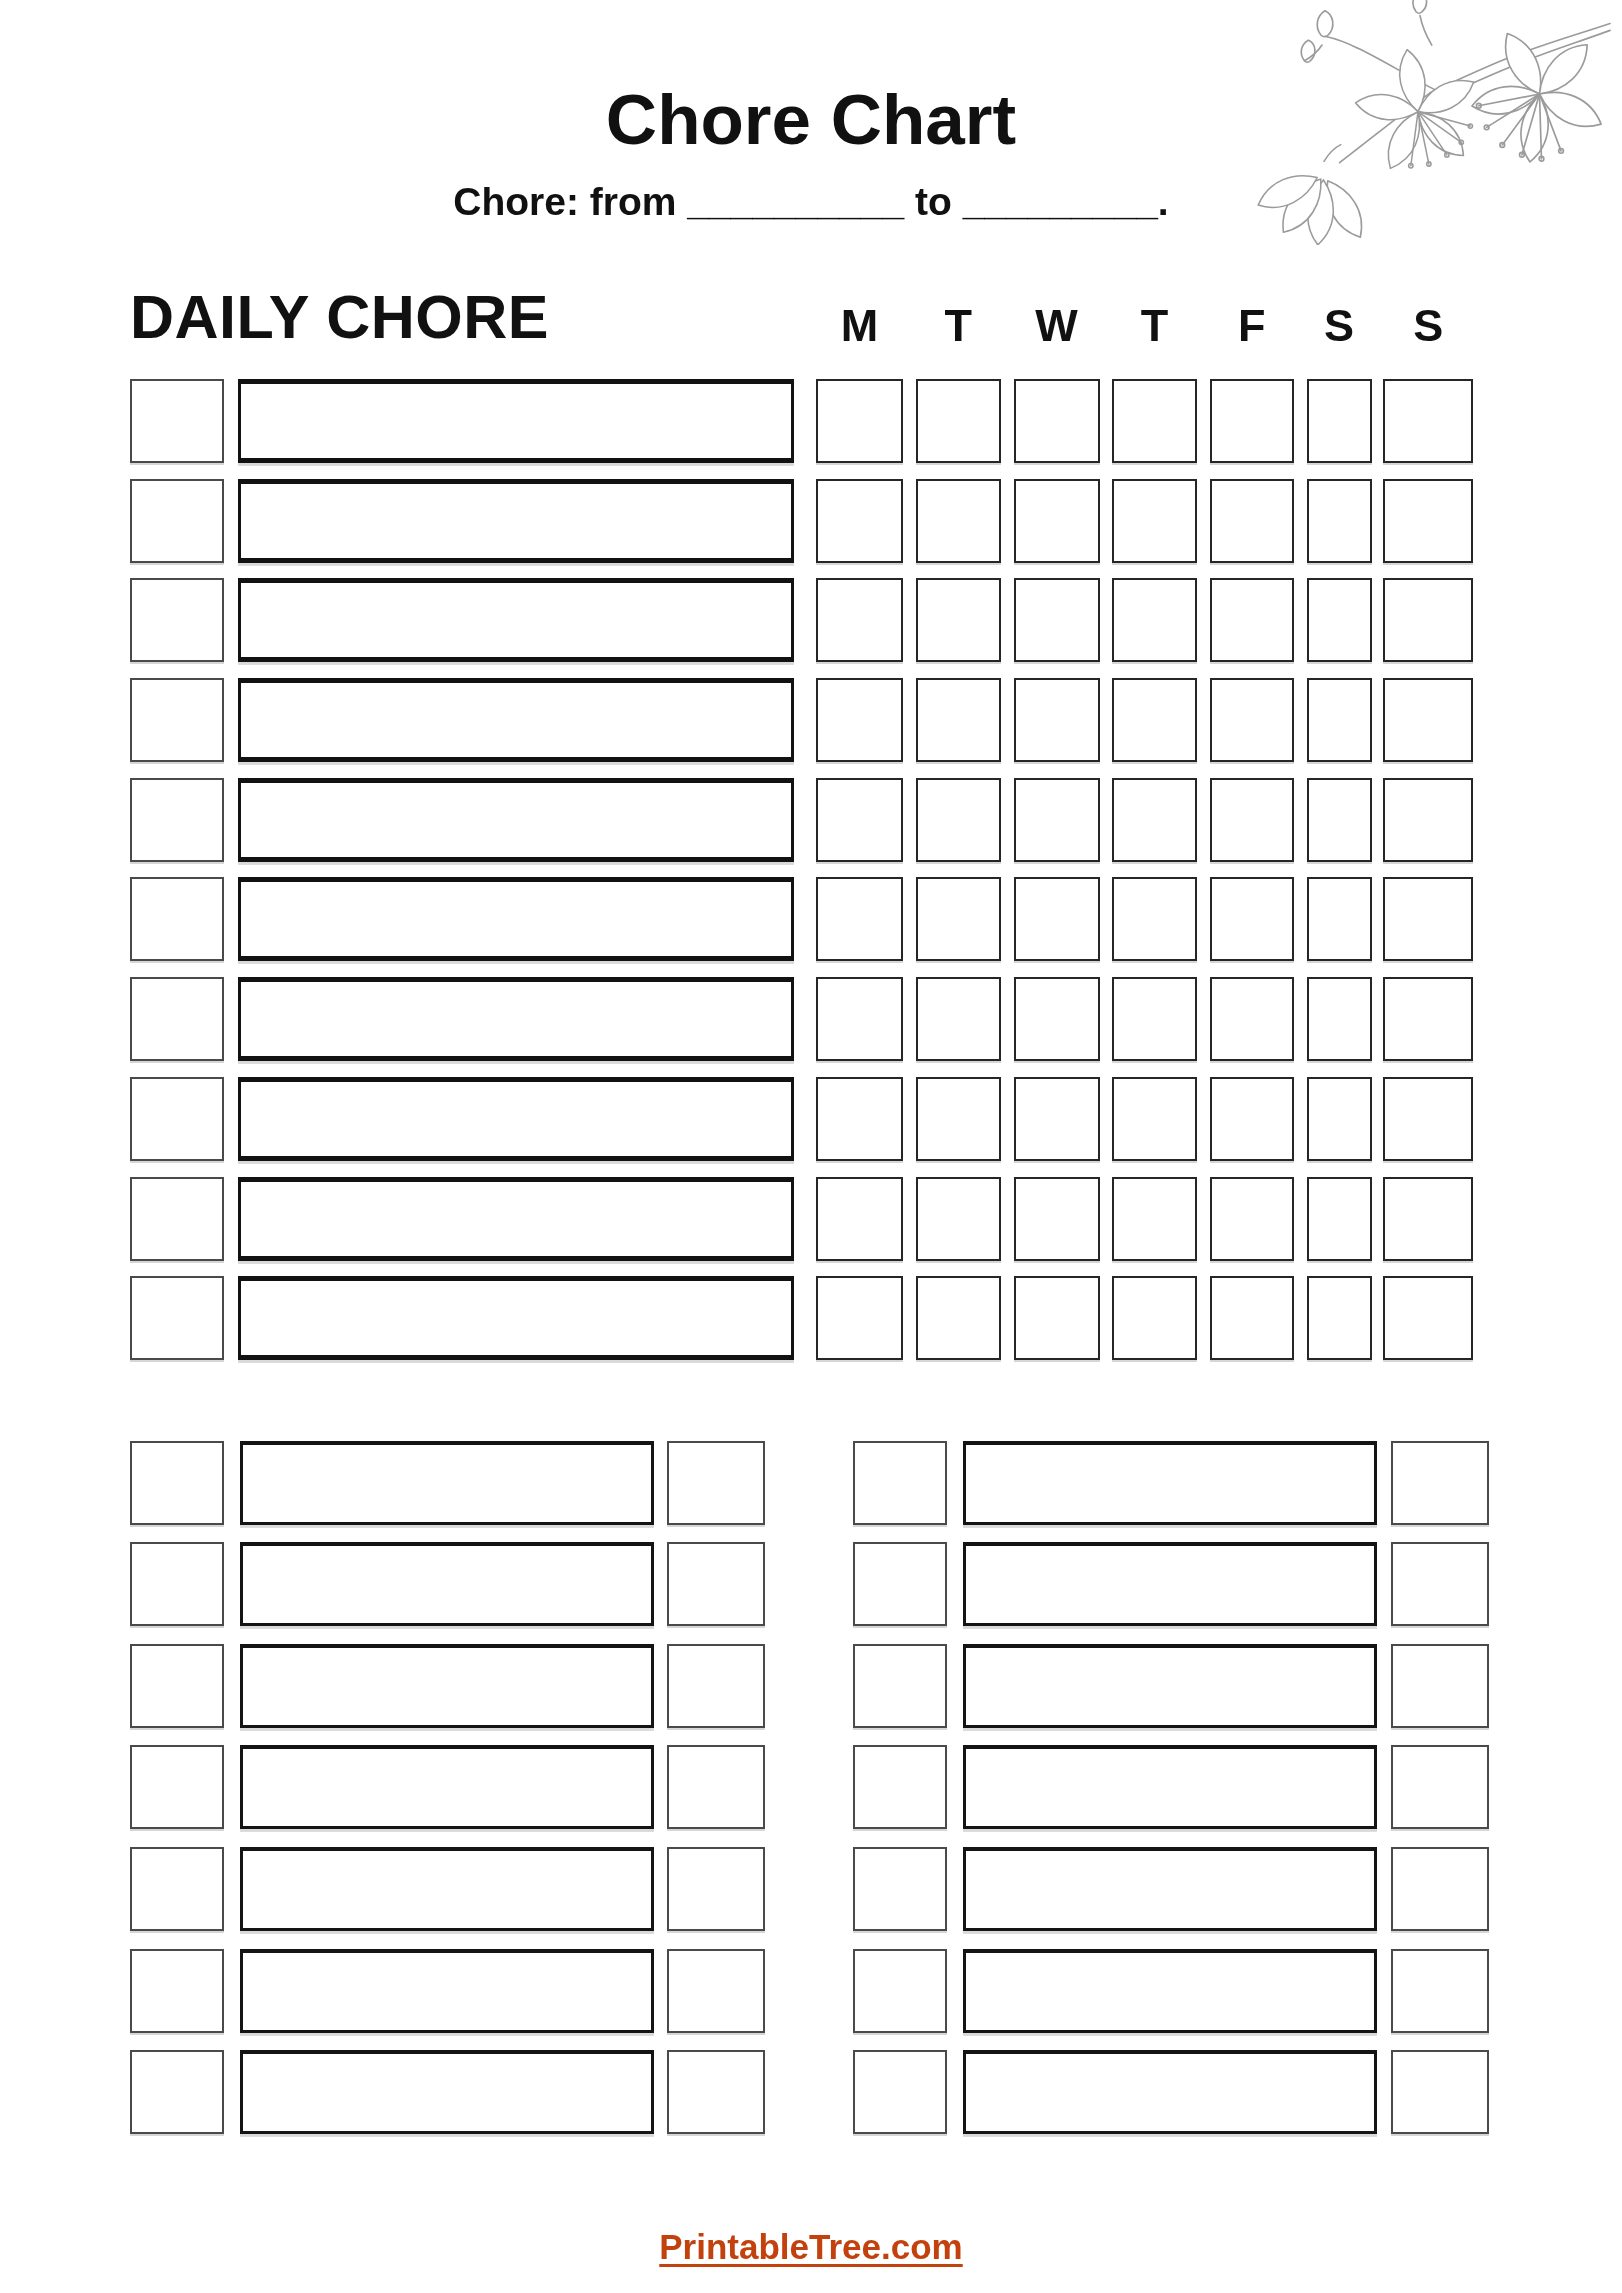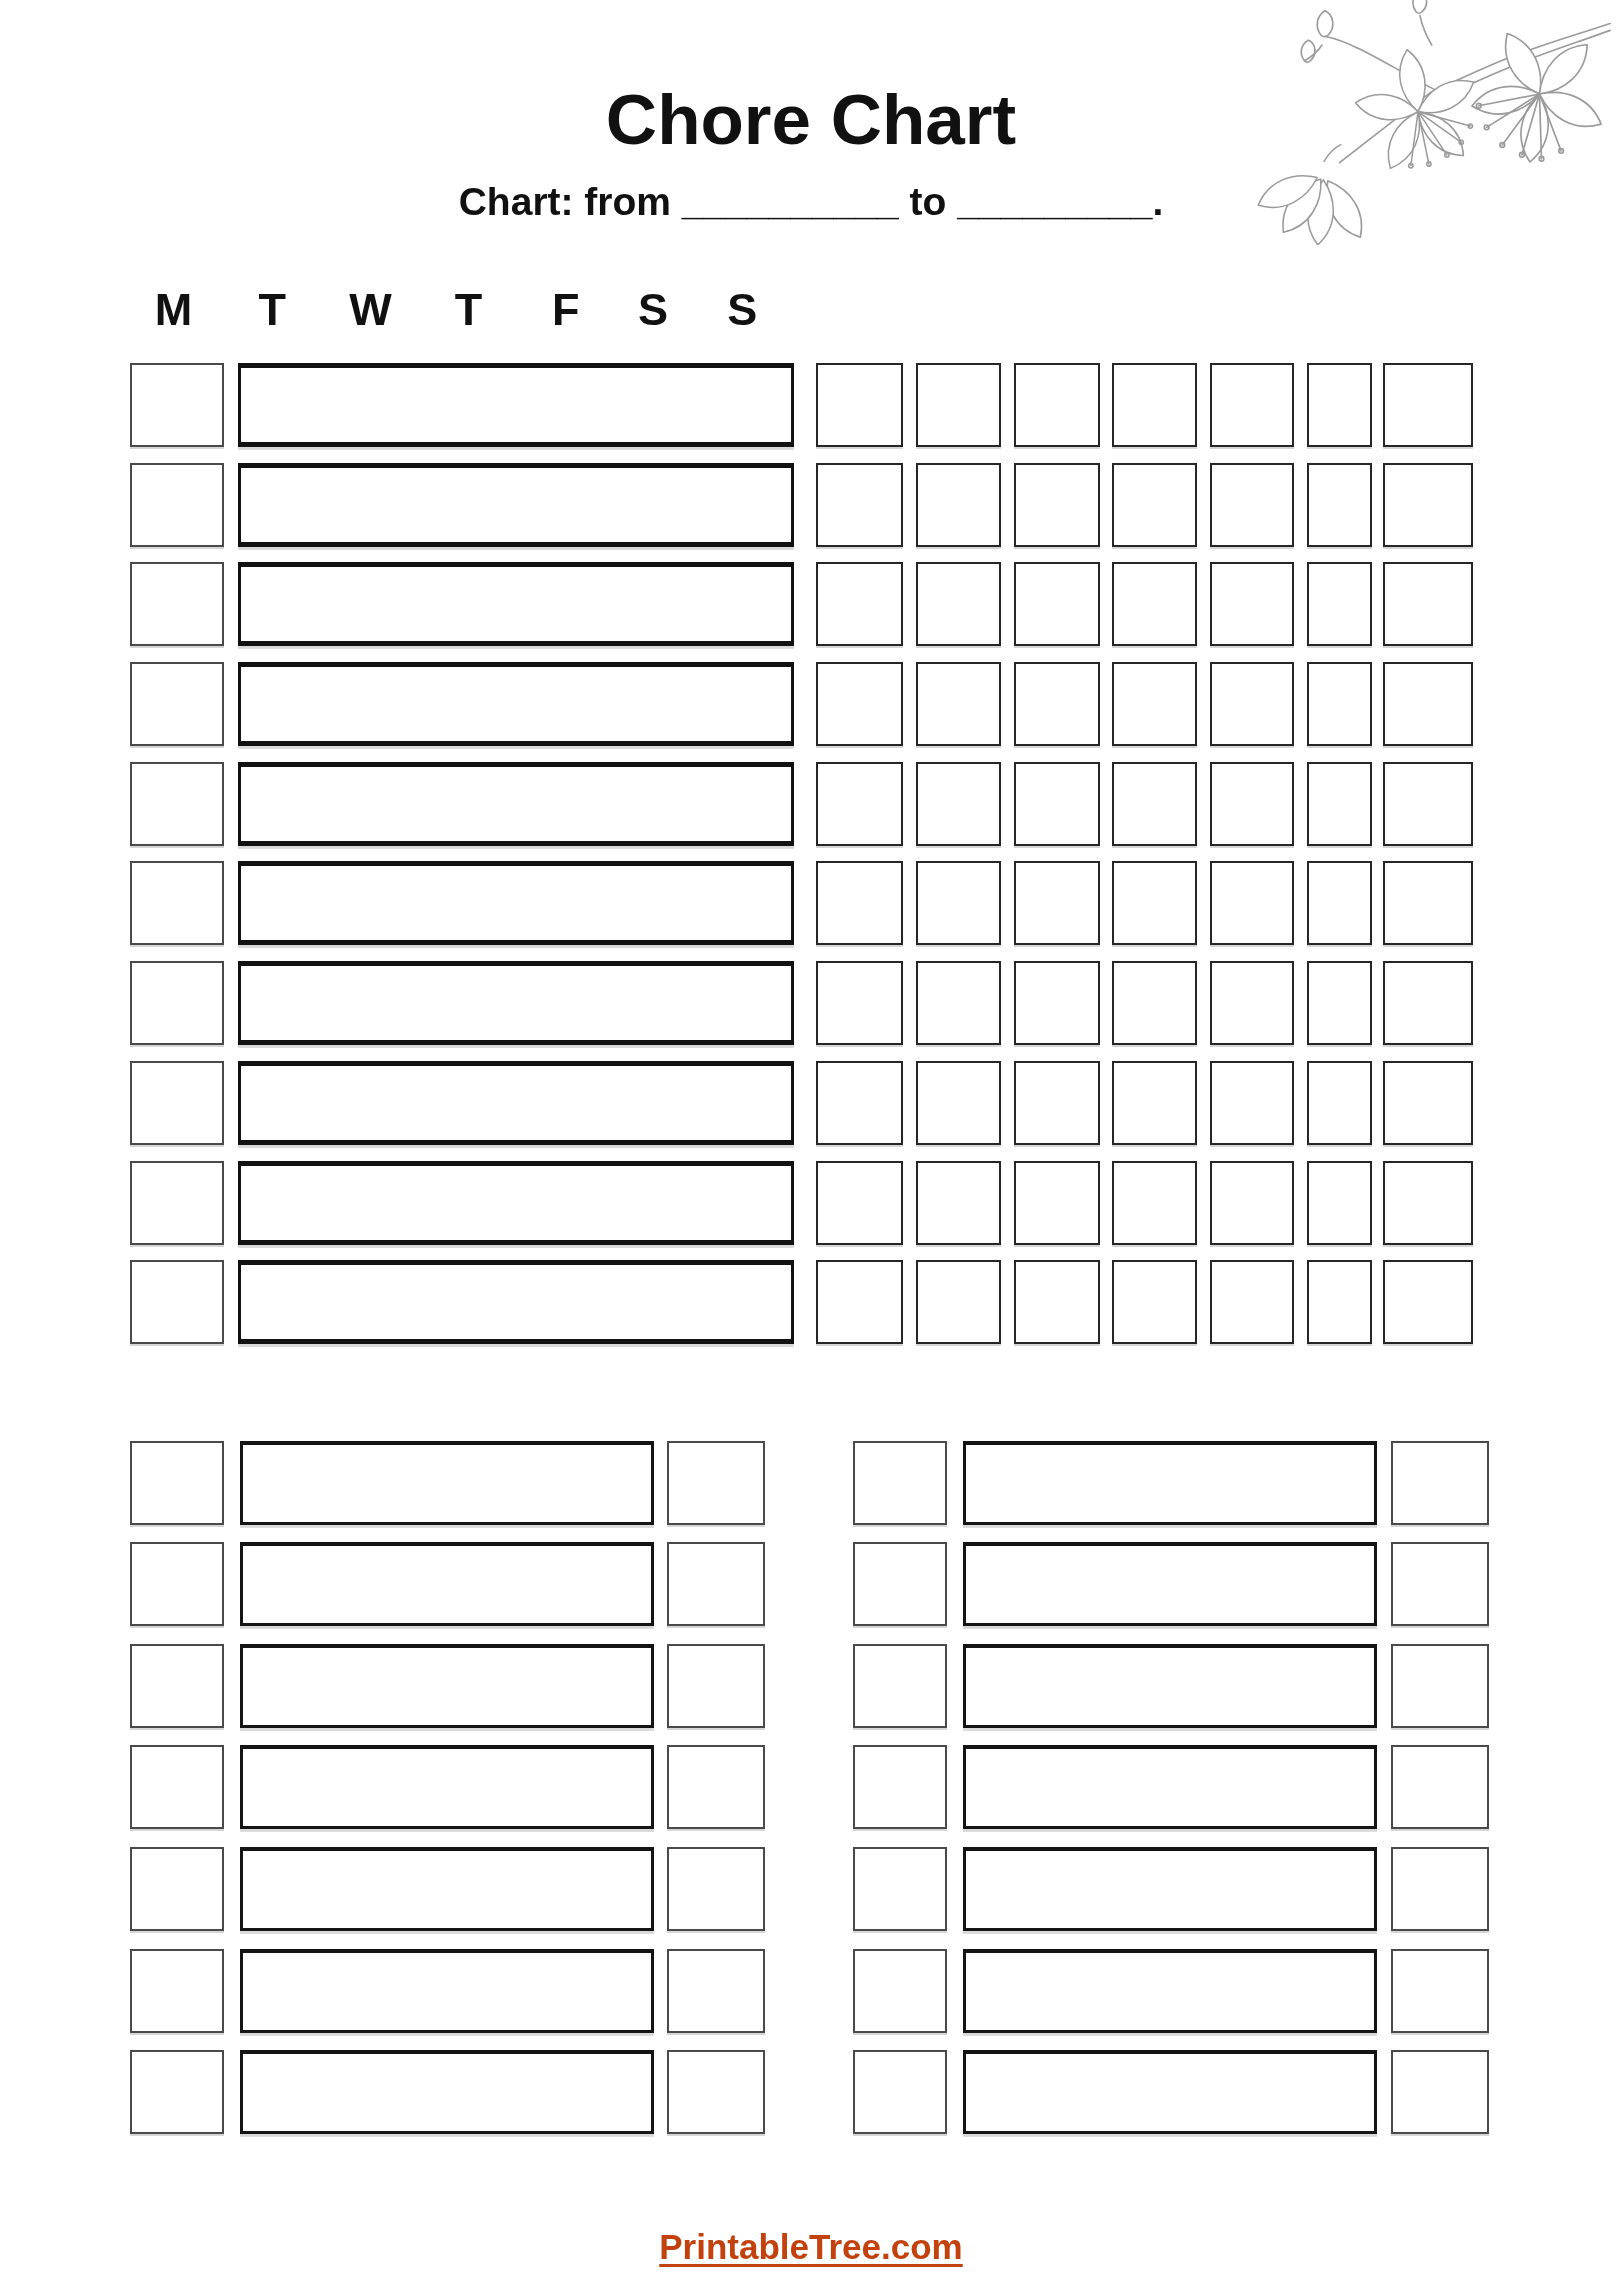--- a/index.html
+++ b/index.html
@@ -126,24 +126,27 @@
     <g transform="translate(98,182) scale(0.95)">
       <path d="M0 0 C -16 -20 -20 -48 0 -70 C 20 -48 16 -20 0 0 Z" transform="rotate(150) translate(0,-8)" fill="#fff"></path>
       <path d="M0 0 C -16 -20 -20 -48 0 -70 C 20 -48 16 -20 0 0 Z" transform="rotate(185) translate(0,-6)" fill="#fff"></path>
       <path d="M0 0 C -16 -20 -20 -48 0 -70 C 20 -48 16 -20 0 0 Z" transform="rotate(215) translate(0,-6)" fill="#fff"></path>
       <path d="M0 0 C -16 -20 -20 -48 0 -70 C 20 -48 16 -20 0 0 Z" transform="rotate(245) translate(0,-8)" fill="#fff"></path>
       <path d="M0 -14 C 6 -24, 14 -30, 18 -32"></path>
     </g>
   </svg>
 
   <h1 class="title">Chore Chart</h1>
-  <div class="date-line">Chart: from __________ to _________.</div>
+  <div class="date-line">Chore: from __________ to _________.</div>
 
   <section class="section daily">
     <div class="section-head">
+      <div class="head-spacer">
+        <h2 class="section-title">DAILY CHORE</h2>
+      </div>
       <div class="day-label col1">M</div>
       <div class="day-label col2">T</div>
       <div class="day-label col3">W</div>
       <div class="day-label col4">T</div>
       <div class="day-label col5">F</div>
       <div class="day-label col6">S</div>
       <div class="day-label col7">S</div>
     </div>
     <div class="daily-rows" id="daily-rows">
         <div class="drow">

